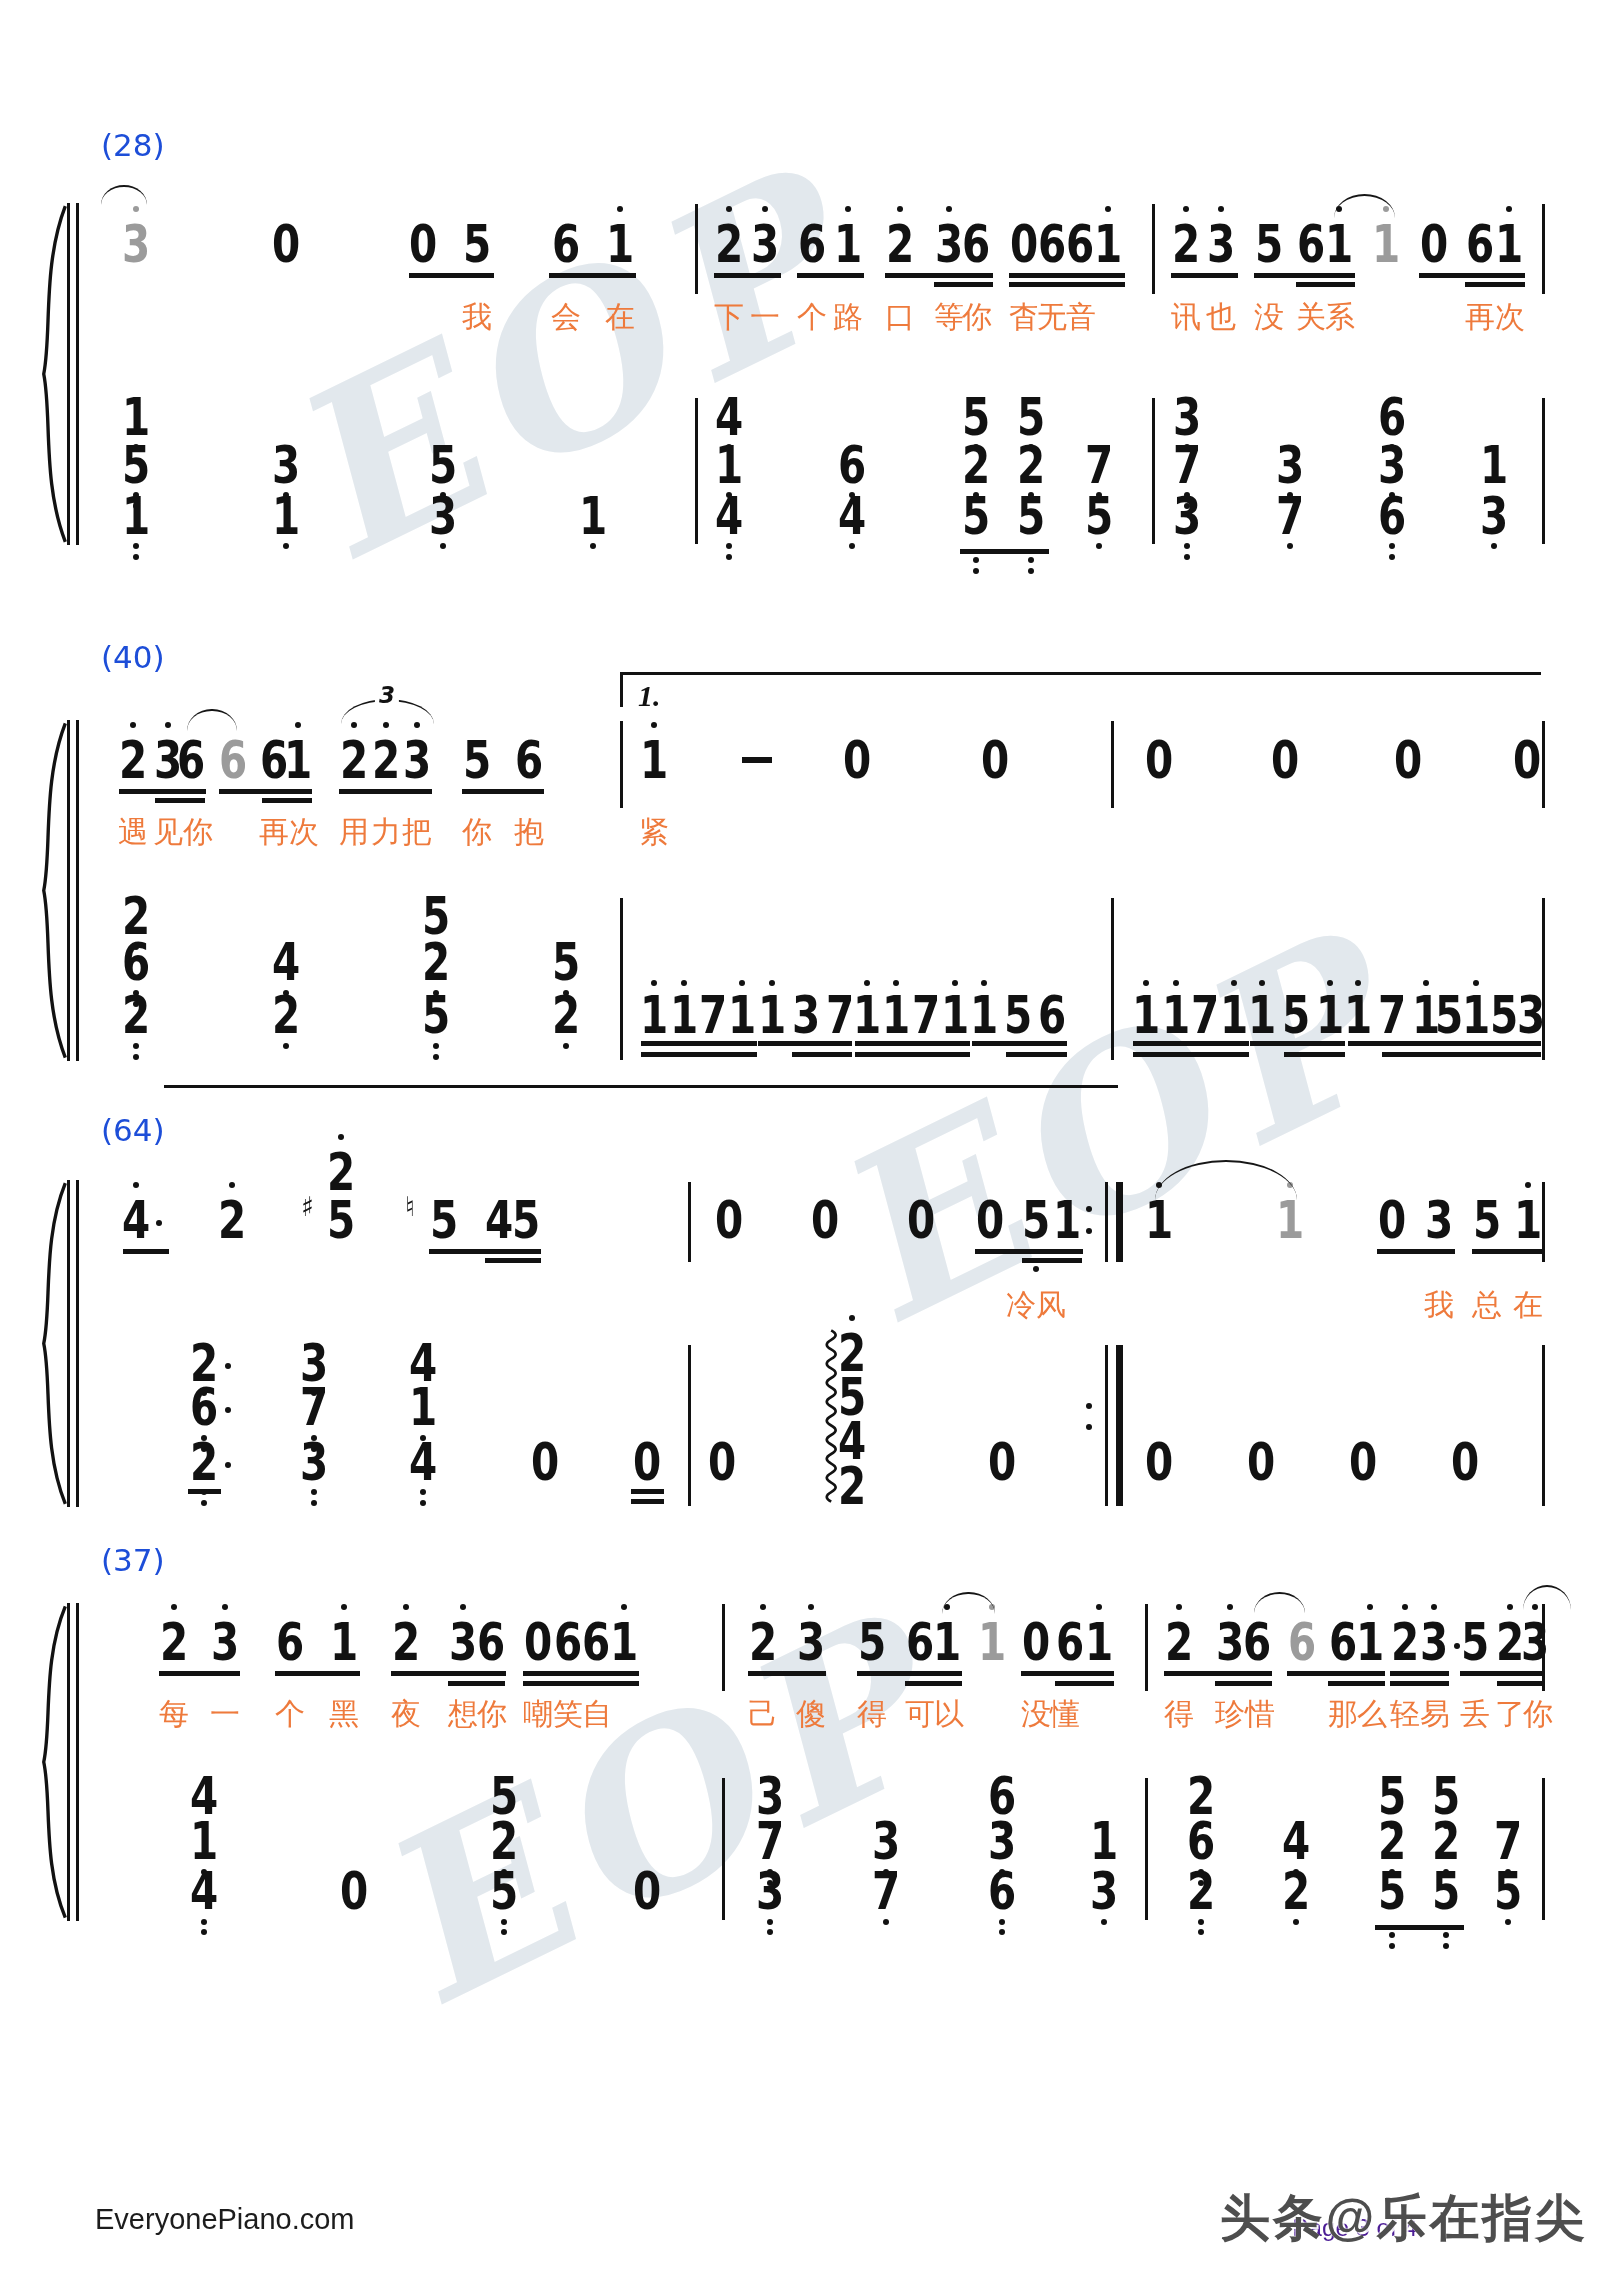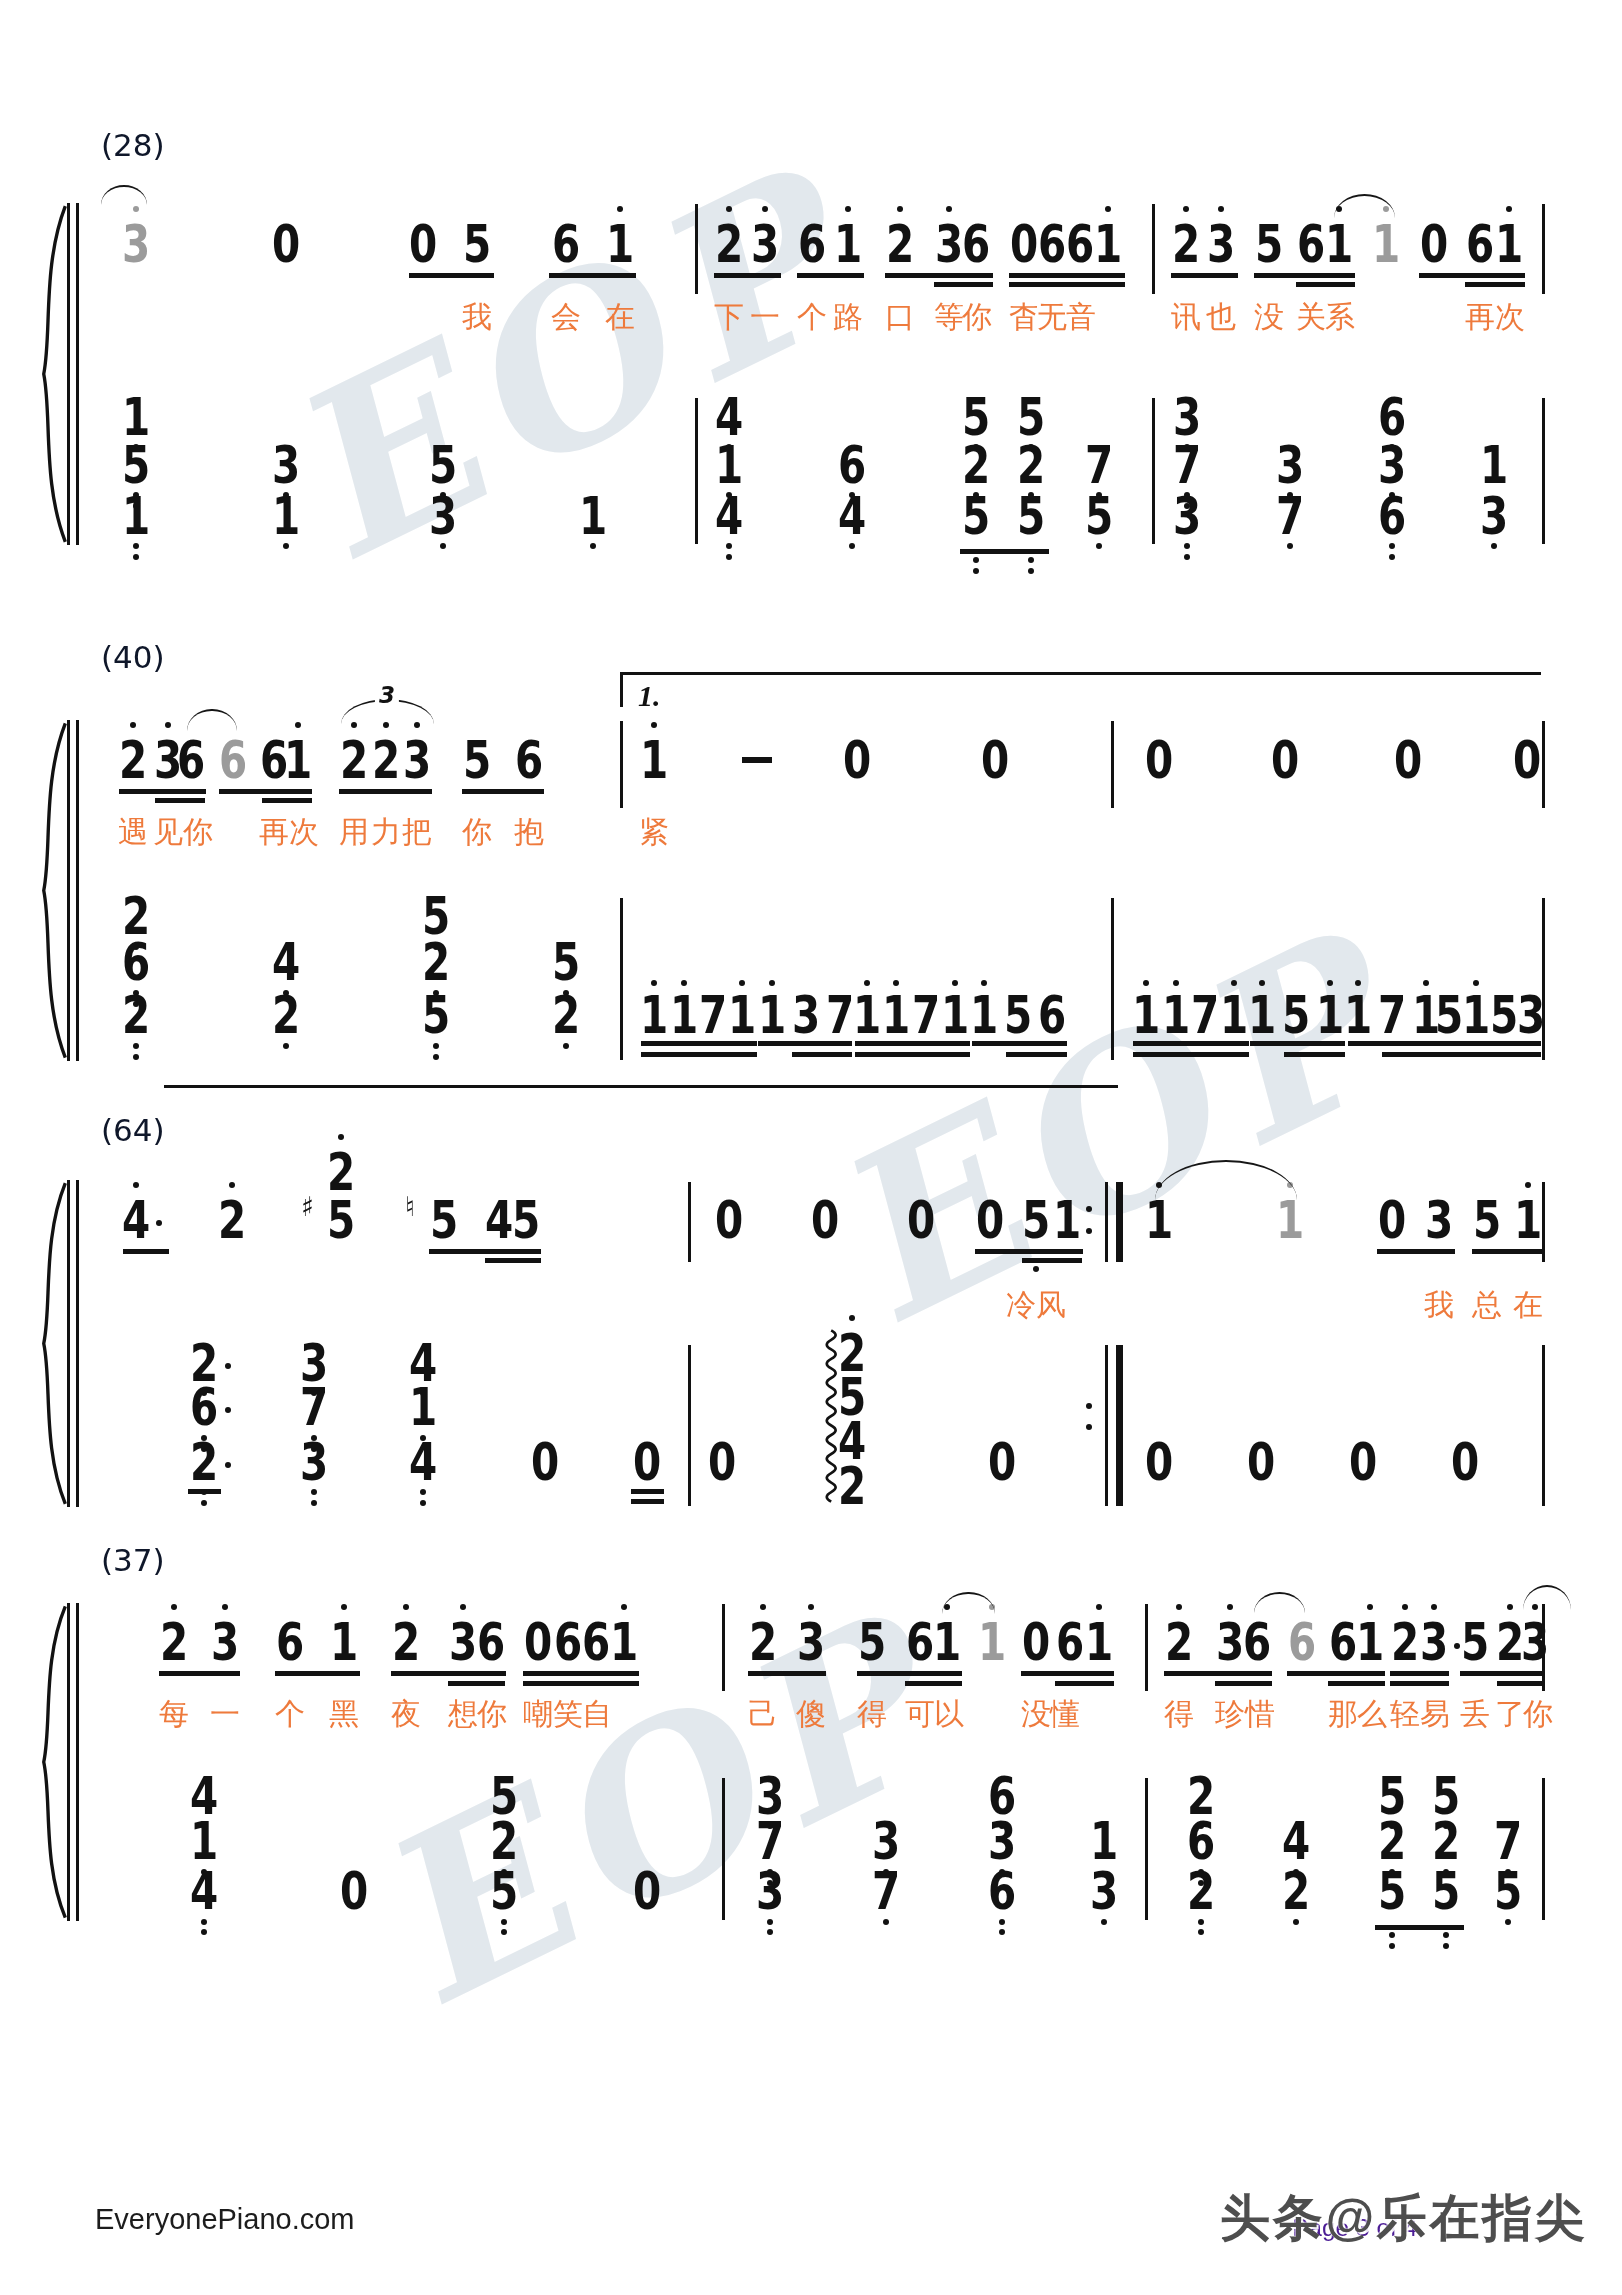--- a/index.html
+++ b/index.html
@@ -10,21 +10,21 @@
   .sys{position:absolute;left:0;top:0;width:100%;height:100%;z-index:2;}
   .digit{position:absolute;font:700 52px "DejaVu Sans","Liberation Sans",sans-serif;
          width:44px;margin-left:-22px;height:55px;line-height:55px;text-align:center;
          transform:scaleX(.78);color:#121212;}
   .dot{position:absolute;width:6.1px;height:6.1px;margin-left:-3.4px;border-radius:50%;background:#121212;}
   .beam{position:absolute;height:4.8px;background:#121212;}
   .bar{position:absolute;background:#121212;}
   .lyr{position:absolute;font:30px "Liberation Sans","DejaVu Sans",sans-serif;color:#ee7a3c;
        transform:translateX(-50%);white-space:nowrap;}
   .arc{position:absolute;border-top:2.7px solid #161616;border-radius:50%/100% 100% 0 0;}
-  .mlabel{position:absolute;font:31px "DejaVu Sans","Liberation Sans",sans-serif;color:#0f172a;}
+  .mlabel{position:absolute;font:31px "DejaVu Sans","Liberation Sans",sans-serif;color:#1d4ed8;}
   .acc{position:absolute;font:700 27px "DejaVu Sans",sans-serif;color:#121212;}
   .volta-line{position:absolute;height:2.7px;background:#121212;}
   .volta-tick{position:absolute;width:2.7px;background:#121212;}
   .volta-label{position:absolute;font:italic 700 30px "Liberation Serif","DejaVu Serif",serif;color:#121212;}
   .trip{position:absolute;font:italic 700 23px "DejaVu Sans",sans-serif;color:#121212;background:#fff;padding:0 4.1px;transform:translateX(-50%);}
   .dash{position:absolute;height:5.5px;background:#121212;}
   .footer-site{position:absolute;left:95px;top:2203px;font:29px "Liberation Sans","DejaVu Sans",sans-serif;color:#1c1c1c;z-index:3;}
   .footer-page{position:absolute;left:1292px;top:2214px;font:24.5px "Liberation Sans",sans-serif;color:#4c1d95;z-index:2;}
   .footer-logo{position:absolute;left:1220px;top:2185px;font:700 50px "Liberation Sans","DejaVu Sans",sans-serif;
                color:#4e4e4e;text-shadow:2px 2px 0 rgba(255,255,255,.9),-1.4px -1.4px 0 rgba(255,255,255,.55);

